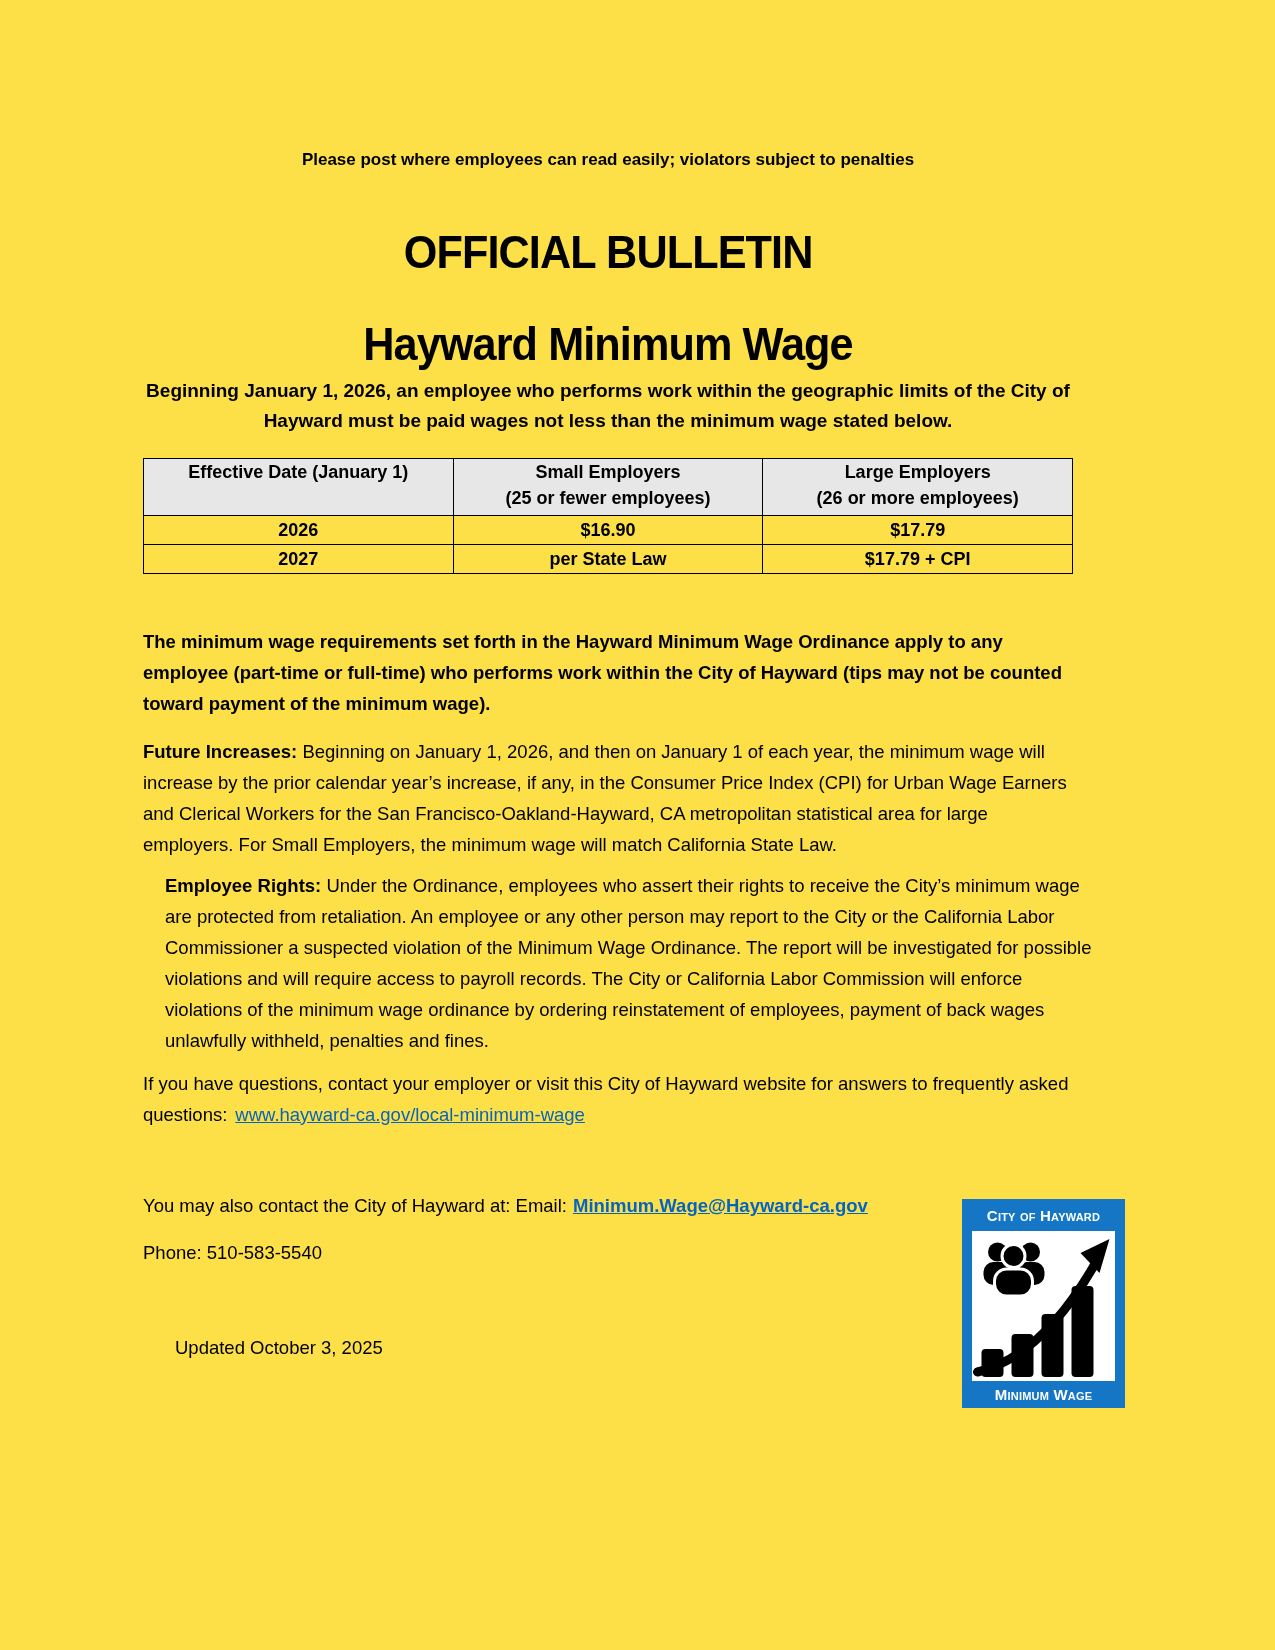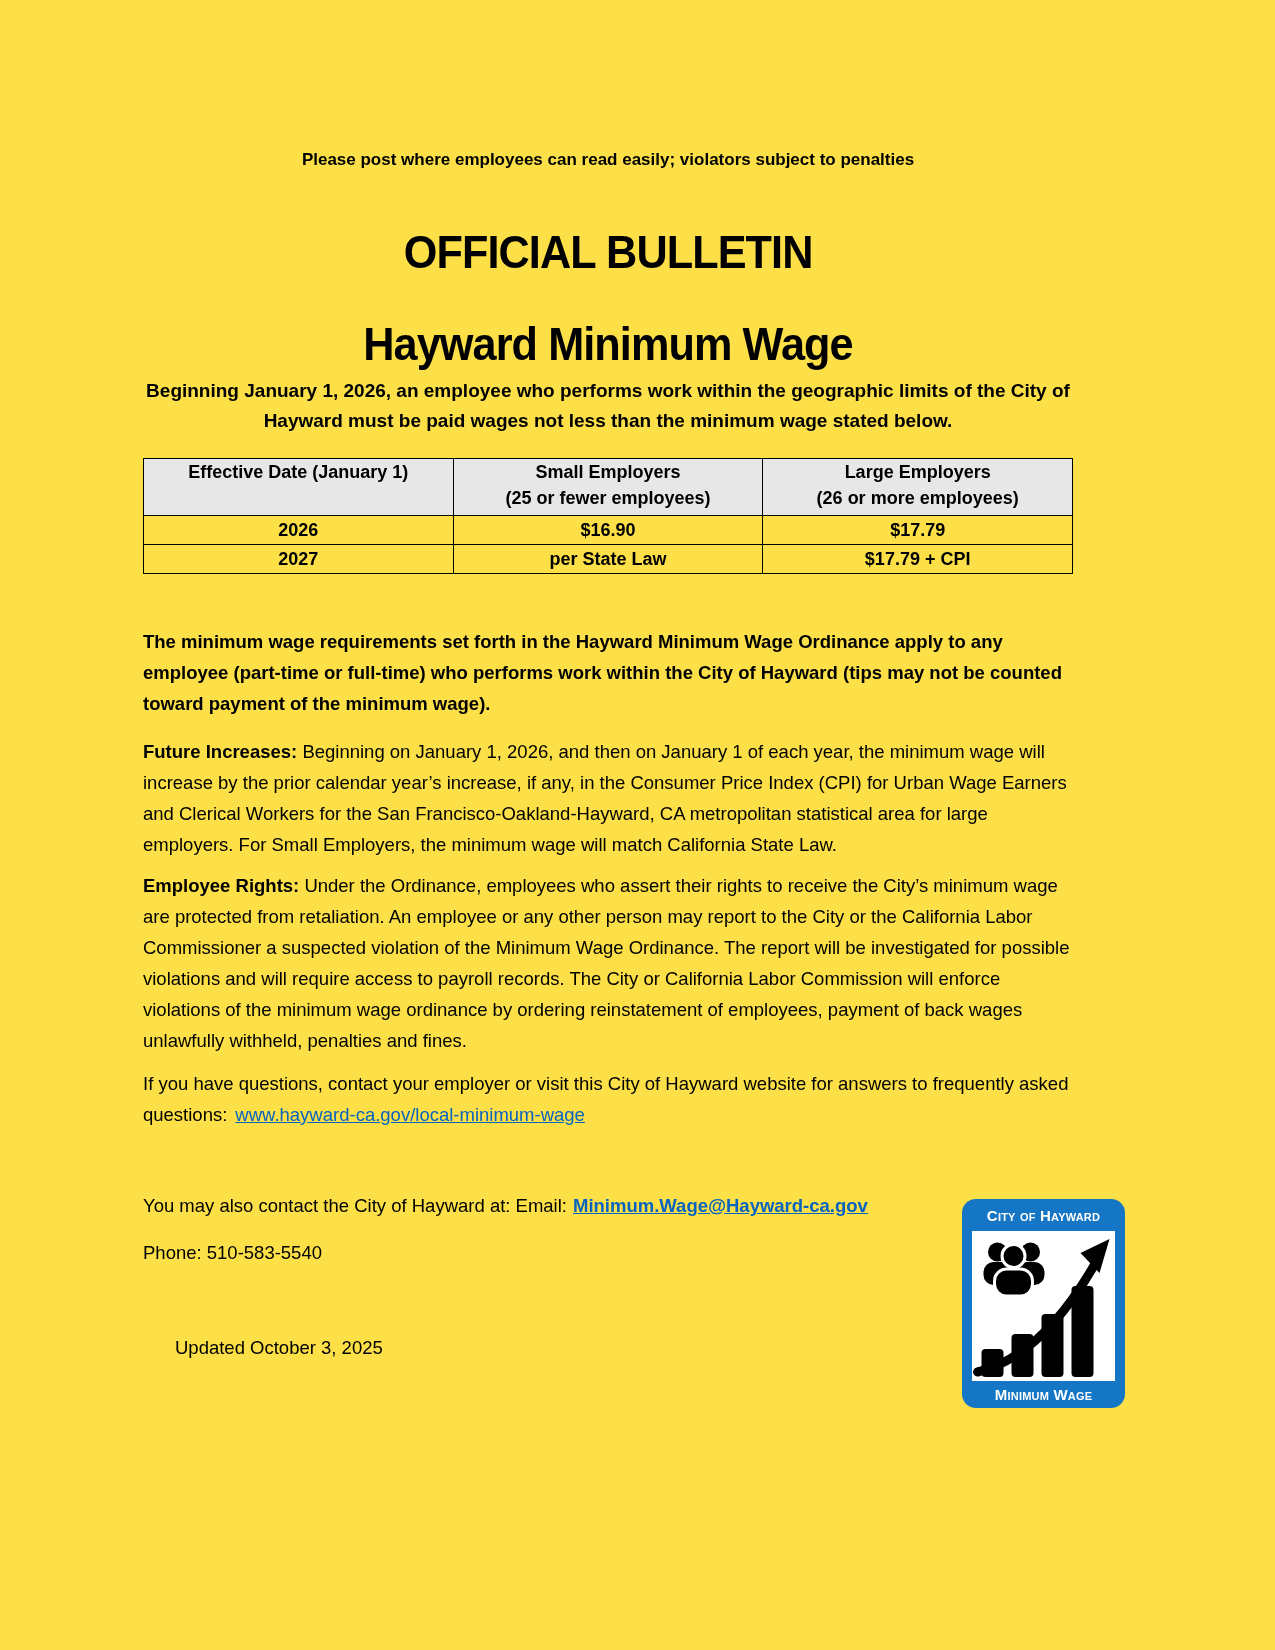--- a/index.html
+++ b/index.html
@@ -18,31 +18,31 @@
   table.wage { top:458px; border-collapse:collapse; width:930px; table-layout:fixed; }
   table.wage th, table.wage td {
     border:1.6px solid #000; text-align:center; font-weight:700; font-size:18px; padding:0 6px;
   }
   table.wage thead th { background:#E7E7E7; vertical-align:top; line-height:26px; height:57px; }
   table.wage tbody td { height:29px; vertical-align:middle; }
 
   .para { font-size:18.5px; line-height:31px; text-align:left; }
   .p1 { top:626px; font-weight:700; }
   .p2 { top:736px; }
-  .p3 { top:870px; }
+  .p3 { top:870px;margin-left:22px; }
   .p4 { top:1068px; }
   .para b { font-weight:700; }
   a.doclink { color:#0563C1; text-decoration:underline; cursor:pointer; }
   .p4 a.doclink { margin-left:8px; }
   .contact-email { top:1190px; }
   .contact-email a.doclink { margin-left:6px;font-weight:bold; }
   .phone { top:1237px; }
   .updated { top:1332px;margin-left:32px; }
 
-  .logo { left:962px; top:1199px; width:163px; height:209px; background:#1476C4; border-radius:14px;
+  .logo { left:962px; top:1199px; width:163px; height:209px; background:#1476C4; border-radius:0;
           display:flex; flex-direction:column; }
   .logo-title { height:33px; display:flex; align-items:center; justify-content:center;
                 color:#fff; font-weight:700; font-variant:small-caps; font-size:15px; letter-spacing:0.2px; }
   .logo-panel { background:#fff; margin:0 10px; flex:1; display:flex; align-items:center; justify-content:center; }
   .logo-panel svg { width:143px; height:150px; display:block; }
   .logo-footer { height:27px; display:flex; align-items:center; justify-content:center;
                  color:#fff; font-weight:700; font-variant:small-caps; font-size:15px; letter-spacing:0.2px; }
 </style>
 </head>
 <body>

